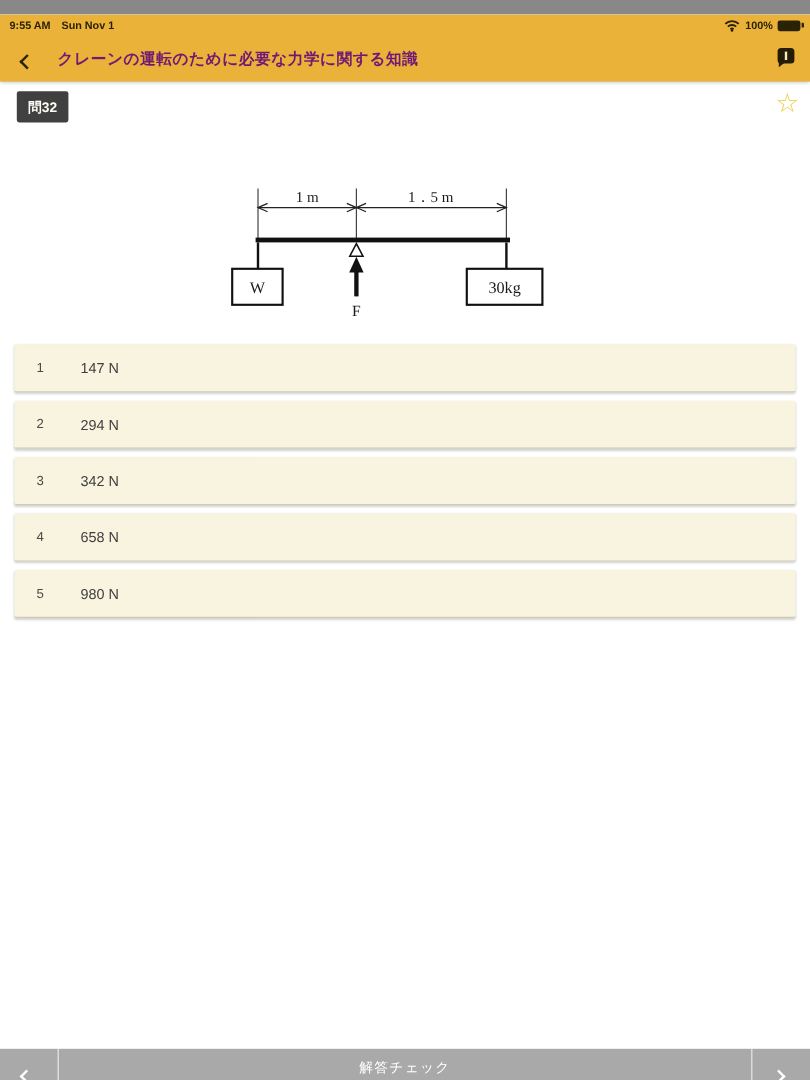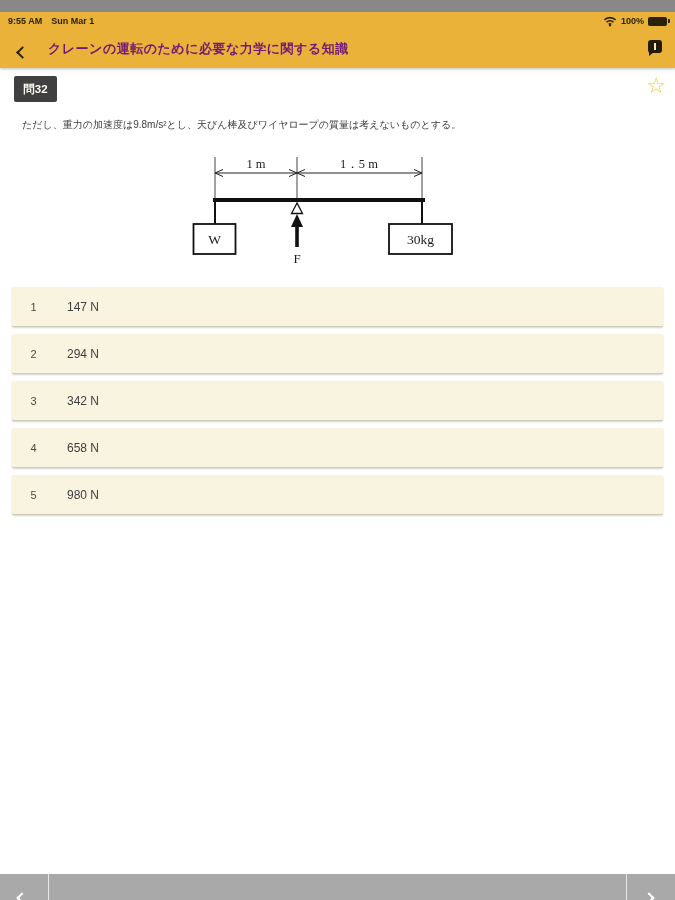--- a/index.html
+++ b/index.html
@@ -68,21 +68,21 @@
 </style>
 </head>
 <body>
 
 <div class="screen">
 
   <div class="topbar">
     <div class="status-row">
       <div class="status-left">
         <span>9:55 AM</span>
-        <span>Sun Mar 1</span>
+        <span>Sun Nov 1</span>
       </div>
       <div class="status-right">
         <svg width="14" height="11" viewBox="0 0 15 11">
           <path d="M1.5 3.8 A8.5 8.5 0 0 1 13.5 3.8" stroke="#2A2206" stroke-width="1.7" fill="none"></path>
           <path d="M3.8 6.3 A5.2 5.2 0 0 1 11.2 6.3" stroke="#2A2206" stroke-width="1.7" fill="none"></path>
           <path d="M6.1 8.6 A2.1 2.1 0 0 1 8.9 8.6" stroke="#2A2206" stroke-width="1.7" fill="none"></path>
           <circle cx="7.5" cy="9.7" r="1.2" fill="#2A2206"></circle>
         </svg>
         <span>100%</span>
         <span class="battery"></span>
@@ -92,21 +92,20 @@
       <span class="back-btn"><span class="chev"></span></span>
       <span class="header-title">クレーンの運転のために必要な力学に関する知識</span>
       <span class="report-btn"></span>
     </div>
   </div>
 
   <div class="q-badge">問32</div>
   <div class="star-btn">☆</div>
 
   <div class="q-text">
-    <div>ただし、重力の加速度は9.8m/s²とし、天びん棒及びワイヤロープの質量は考えないものとする。</div>
   </div>
 
   <div class="diagram">
     <svg width="280" height="112" viewBox="0 0 280 112">
 
       <line x1="33" y1="3" x2="33" y2="46" stroke="#444" stroke-width="1"></line>
       <line x1="115" y1="3" x2="115" y2="46" stroke="#444" stroke-width="1"></line>
       <line x1="240" y1="3" x2="240" y2="46" stroke="#444" stroke-width="1"></line>
 
       <line x1="33" y1="19" x2="115" y2="19" stroke="#222" stroke-width="1"></line>
@@ -156,18 +155,19 @@
     </div>
     <div class="option">
       <span class="opt-num">5</span>
       <span class="opt-label">980 N</span>
     </div>
   </div>
 
   <div class="bottombar">
     <span class="bb-chev-left"><span class="wchev l"></span></span>
     <div class="bb-divider" style="left:48px;"></div>
+    <div class="bb-label">解答チェック</div>
     <div class="bb-divider" style="left:626px;"></div>
     <span class="bb-chev-right"><span class="wchev r"></span></span>
   </div>
   <div class="home-indicator"></div>
 
 </div>
 
 </body></html>

